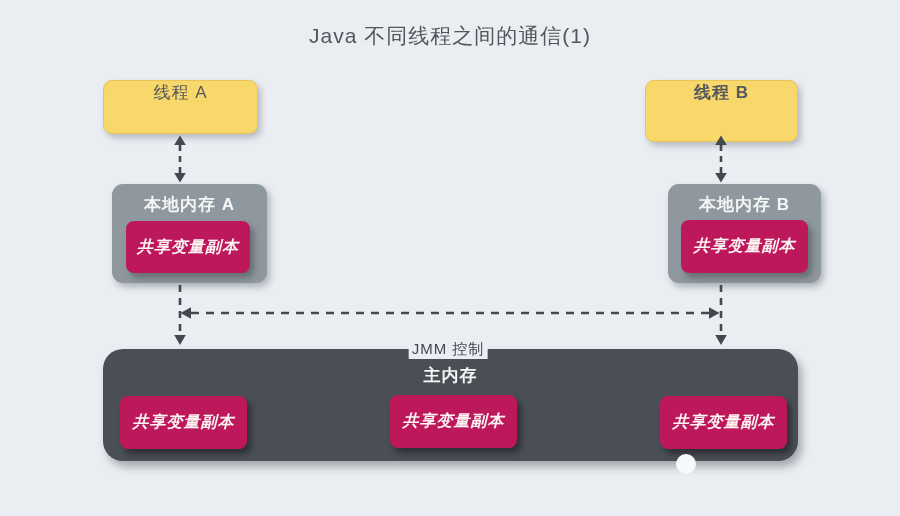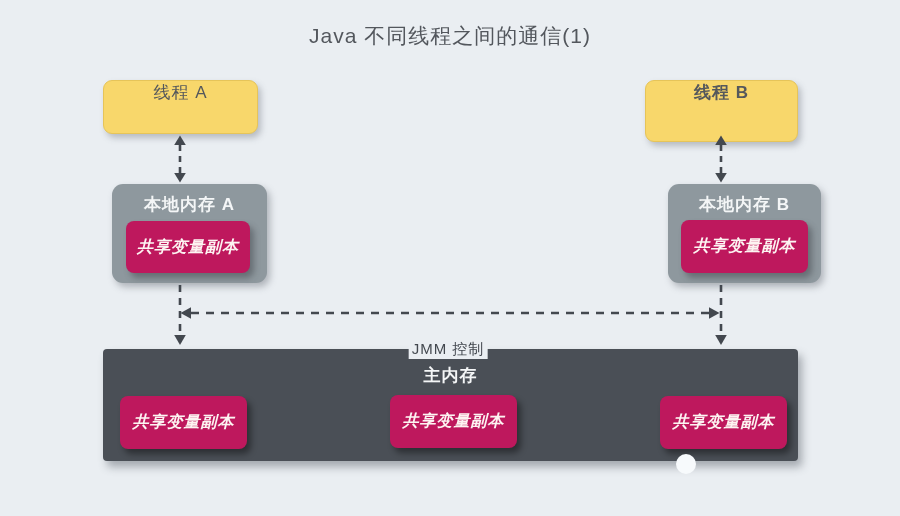--- a/index.html
+++ b/index.html
@@ -76,21 +76,21 @@
     letter-spacing: 1px;
     box-shadow: 4px 5px 6px rgba(55, 58, 64, 0.45);
     font-style: italic;
   }
   #shared-copy-local-a { left: 14px; top: 37px; width: 124px; height: 52px; }
   #shared-copy-local-b { left: 13px; top: 36px; width: 127px; height: 53px; }
 
   #main-memory {
     left: 103px; top: 349px; width: 695px; height: 112px;
     background: #4A4F56;
-    border-radius: 4px;
+    border-radius: 20px;
     color: #F4F6F7;
     display: block;
     box-shadow: 4px 6px 8px rgba(80, 86, 96, 0.45);
   }
   .main-memory-label {
     margin-top: 15px;
     text-align: center;
     font-size: 17px;
     font-weight: 600;
     letter-spacing: 1px;

